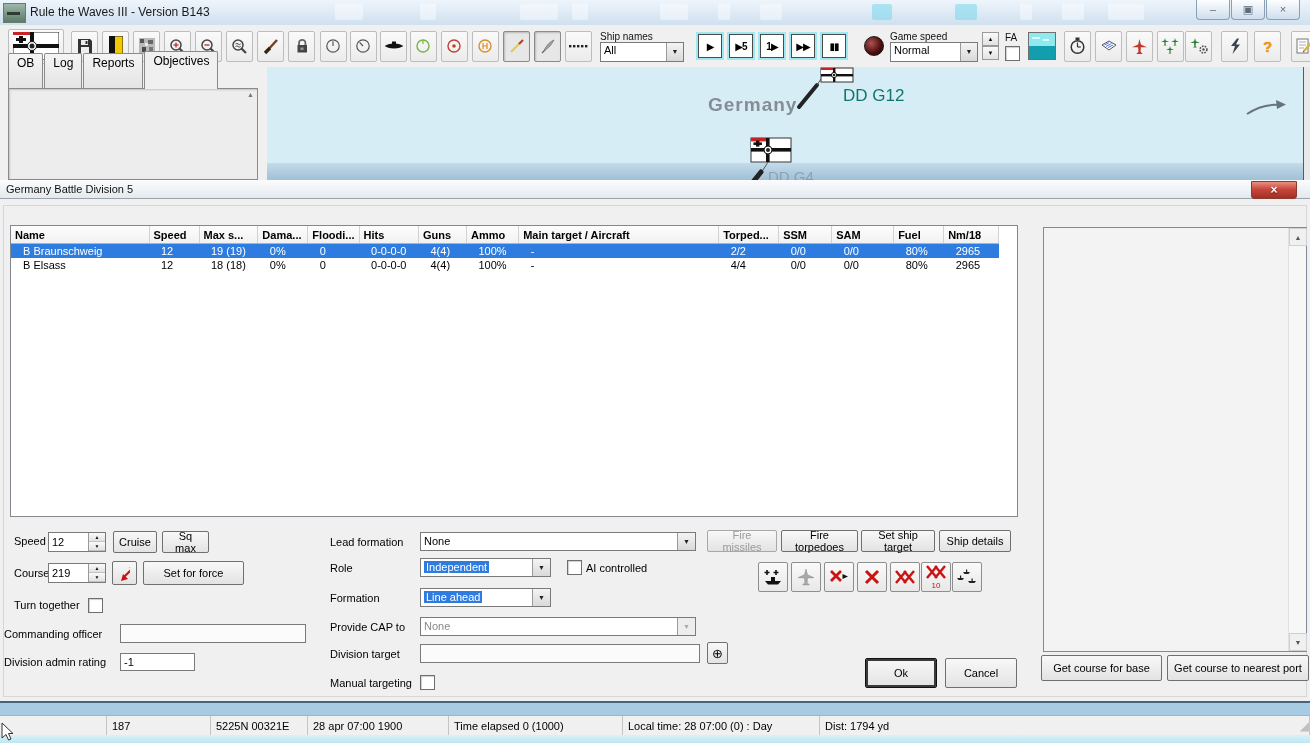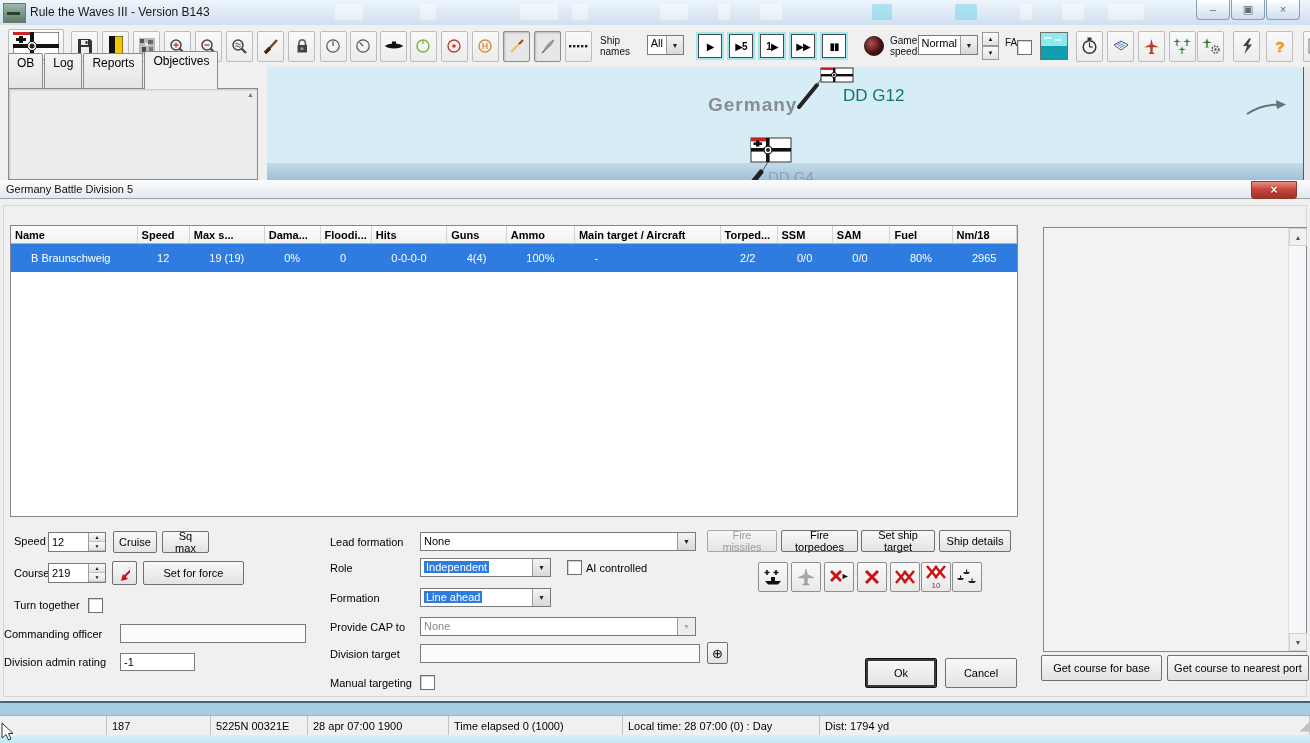--- a/index.html
+++ b/index.html
@@ -20,21 +20,21 @@
   .winbtn{width:32px;height:19px;margin-left:1px;border:1px solid #8ba0b4;border-top:none;
     border-radius:0 0 4px 4px;background:linear-gradient(rgba(255,255,255,.85),rgba(205,220,235,.8));
     display:flex;align-items:center;justify-content:center;color:#5b6b7b;font-size:11px;line-height:1;}
   
   .toolbar{position:absolute;left:0;top:25px;width:1310px;height:42px;background:#f0f0f0;
     border-bottom:1px solid #cfcfcf;display:flex;align-items:center;}
   .tbtn{display:inline-flex;align-items:center;justify-content:center;width:25px;height:29px;
     background:linear-gradient(#fafafa,#ebebeb);border:1px solid #bdbdbd;border-radius:2px;margin-left:4px;flex:none;}
   .tbtn.pressed{background:#e7e7e7;border:1px solid #8b8b8b;box-shadow:inset 1px 1px 2px rgba(0,0,0,.2);}
   .tbtn.flag{width:54px;height:33px;margin-left:8px;}
-  .tgroup{display:inline-flex;flex-direction:row;margin-left:8px;flex:none;}
+  .tgroup{display:inline-flex;flex-direction:column;margin-left:8px;flex:none;}
   .tlabel{font-size:10px;color:#111;line-height:11px;}
   .combo{display:flex;height:18px;border:1px solid #7a7a7a;background:#fff;align-items:stretch;}
   .combo .cval{flex:1;padding:1px 3px;overflow:hidden;white-space:nowrap;}
   .combo .carr{width:16px;background:linear-gradient(#f4f4f4,#d9d9d9);border-left:1px solid #9a9a9a;
     display:flex;align-items:center;justify-content:center;font-size:7px;color:#222;}
   .playbtn{width:22px;height:22px;margin-left:7px;background:#fff;border:1px solid #4a4a4a;
     box-shadow:0 0 0 2px #9fe8f2;display:inline-flex;align-items:center;justify-content:center;
     font-size:10px;font-weight:bold;color:#000;flex:none;letter-spacing:-1px;}
   .record{width:18px;height:18px;border-radius:50%;margin-left:18px;flex:none;border:1px solid #1a1a1a;
     background:radial-gradient(circle at 35% 35%, #b05050, #4a0d0d 60%, #200404);}
@@ -74,21 +74,21 @@
     display:flex;align-items:center;justify-content:center;color:#fff;font-size:12px;font-weight:bold;line-height:1;
     text-shadow:0 1px 1px #5a1a12;}
   .dlg-panel{position:absolute;left:3px;top:25px;width:1302px;height:490px;border:1px solid #d6d6d6;}
   
   .lv{position:absolute;left:10px;top:45px;width:1006px;height:290px;background:#fff;
     border:1px solid #828790;overflow:hidden;}
   .lv table{border-collapse:collapse;table-layout:fixed;}
   .lv th{height:17px;font-weight:bold;text-align:left;padding:0 4px;font-size:11px;
     background:linear-gradient(#fdfdfd,#f1f1f1);border-right:1px solid #d2d2d2;border-bottom:1px solid #b2b2b2;
     overflow:hidden;white-space:nowrap;}
-  .lv td{height:28px;padding:0 20px;font-size:11px;overflow:hidden;white-space:nowrap;margin-left:48px;}
+  .lv td{height:14px;padding:0 12px;font-size:11px;overflow:hidden;white-space:nowrap;margin-left:48px;}
   .lv tr.sel td{background:#2e7ce0;color:#fff;}
   
   .rlist{position:absolute;left:1043px;top:47px;width:262px;height:423px;background:#f3f3f3;
     border:1px solid #7f8a99;}
   .vscroll{position:absolute;right:0;top:0;width:17px;height:100%;background:#f7f7f7;border-left:1px solid #e0e0e0;}
   .vscroll .sb{position:absolute;left:0;width:16px;height:16px;background:#f0f0f0;border:1px solid #d0d0d0;
     display:flex;align-items:center;justify-content:center;font-size:7px;color:#555;}
   
   .lbl{position:absolute;font-size:11px;color:#000;white-space:nowrap;}
   .pbtn{position:absolute;background:linear-gradient(#f8f8f8,#e3e3e3);border:1px solid #707070;border-radius:2px;
@@ -486,20 +486,36 @@
               <td>0-0-0-0</td>
               <td>4(4)</td>
               <td>100%</td>
               <td>-</td>
               <td>2/2</td>
               <td>0/0</td>
               <td>0/0</td>
               <td>80%</td>
               <td>2965</td>
             </tr>
+            <tr>
+              <td>B Elsass</td>
+              <td>12</td>
+              <td>18 (18)</td>
+              <td>0%</td>
+              <td>0</td>
+              <td>0-0-0-0</td>
+              <td>4(4)</td>
+              <td>100%</td>
+              <td>-</td>
+              <td>4/4</td>
+              <td>0/0</td>
+              <td>0/0</td>
+              <td>80%</td>
+              <td>2965</td>
+            </tr>
           </tbody>
         </table>
       </div>
 
     <div class="rlist">
       <div class="vscroll">
         <div class="sb" style="top:0">▲</div>
         <div class="sb" style="bottom:0">▼</div>
       </div>
     </div>

